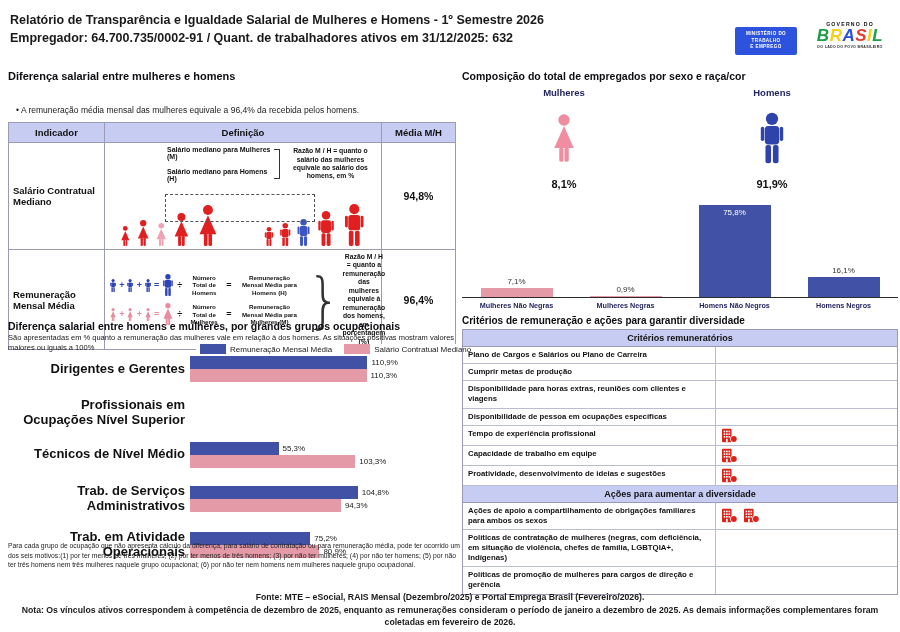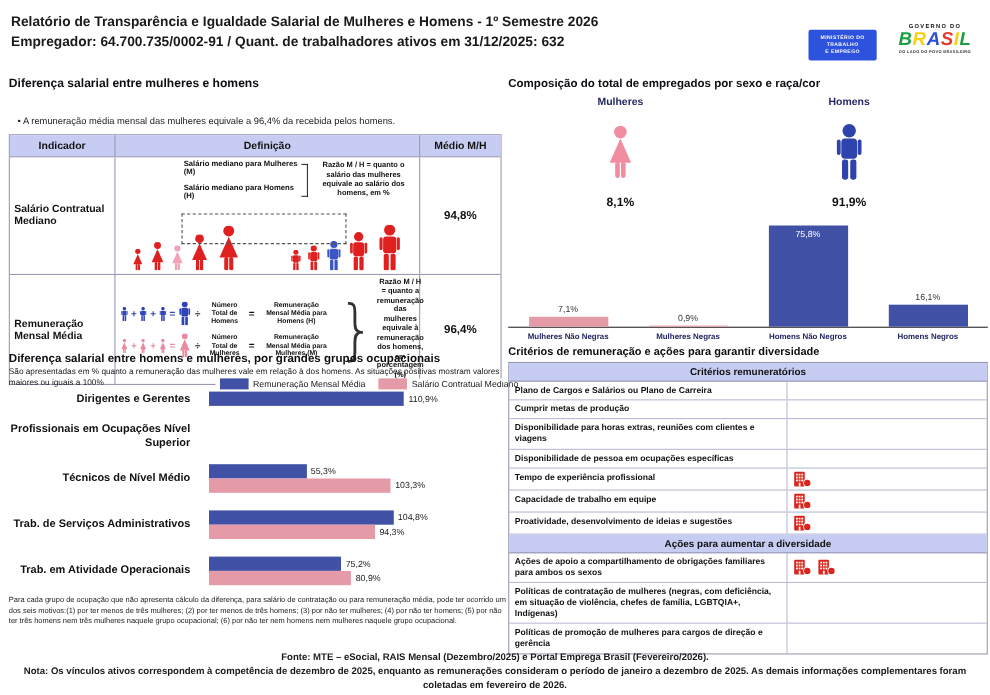--- a/index.html
+++ b/index.html
@@ -59,21 +59,21 @@
   
   .s2-title { left:8px; top:320px; font-size:10.5px; }
   .s2-sub { left:8px; top:333px; width:452px; font-size:7.5px; line-height:1.35; color:#1a1a1a; }
   .legend { left:196px; top:344px; display:flex; gap:12px; align-items:center; background:#fff; padding-left:4px; }
   .leg-item { display:flex; align-items:center; gap:4px; }
   .leg-swatch { width:26px; height:10px; }
   .leg-label { font-size:8px; color:#1a1a1a; }
   .occ-wrap { left:8px; top:356px; width:450px; }
   .occ-row { display:flex; align-items:center; margin-bottom:16px; }
   .occ-row.label-only { margin:4px 0 14px 0; }
-  .occ-label { width:182px; text-align:right; font-size:10px; font-weight:bold; padding-right:17px; line-height:1.15; }
+  .occ-label { width:182px; text-align:right; font-size:13px; font-weight:bold; padding-right:5px; line-height:1.15; }
   .occ-bars { display:flex; flex-direction:column; }
   .occ-line { display:flex; align-items:center; height:13px; }
   .occ-bar { height:13px; }
   .occ-val { font-size:8px; color:#1a1a1a; margin-left:4px; }
   .occ-note { left:8px; top:541px; width:452px; font-size:6.8px; line-height:1.4; color:#222; }
 
   
   .c-title { left:462px; top:70px; font-size:10.5px; }
   .picto-label { width:90px; text-align:center; font-size:9.5px; font-weight:bold; color:#23265F; }
   .picto-val { width:90px; text-align:center; font-size:11px; font-weight:bold; color:#111; }
@@ -157,21 +157,21 @@
     <div class="gov-bot">DO LADO DO POVO BRASILEIRO</div>
   </div>
 
   <div class="abs sec-title s1-title">Diferença salarial entre mulheres e homens</div>
   <div class="abs bullet b2">A remuneração média mensal das mulheres equivale a 96,4% da recebida pelos homens.</div>
 
   <div class="abs gap-table">
     <div class="t-row t-head">
       <div class="t-c1">Indicador</div>
       <div class="t-c2">Definição</div>
-      <div class="t-c3">Médio M/H</div>
+      <div class="t-c3">Média M/H</div>
     </div>
 
     <div class="t-row">
       <div class="t-c1 ind-cell">Salário Contratual Mediano</div>
       <div class="t-c2">
         <div class="def-top">
           <div class="median-labels">
             <div>Salário mediano para Mulheres (M)</div>
             <div>Salário mediano para Homens (H)</div>
           </div>
@@ -302,20 +302,24 @@
       </div>
     </div>
   <div class="abs occ-wrap">
       <div class="occ-row">
         <div class="occ-label">Dirigentes e Gerentes</div>
         <div class="occ-bars">
           <div class="occ-line">
             <div class="occ-bar" style="width: 177.4px; background: rgb(65, 81, 166);"></div>
             <span class="occ-val">110,9%</span>
           </div>
+          <div class="occ-line">
+            <div class="occ-bar" style="width: 176.5px; background: rgb(229, 154, 168);"></div>
+            <span class="occ-val">110,3%</span>
+          </div>
         </div>
       </div>
       <div class="occ-row label-only">
         <div class="occ-label">Profissionais em Ocupações Nível Superior</div>
         <div class="occ-bars"></div>
       </div>
       <div class="occ-row">
         <div class="occ-label">Técnicos de Nível Médio</div>
         <div class="occ-bars">
           <div class="occ-line">

